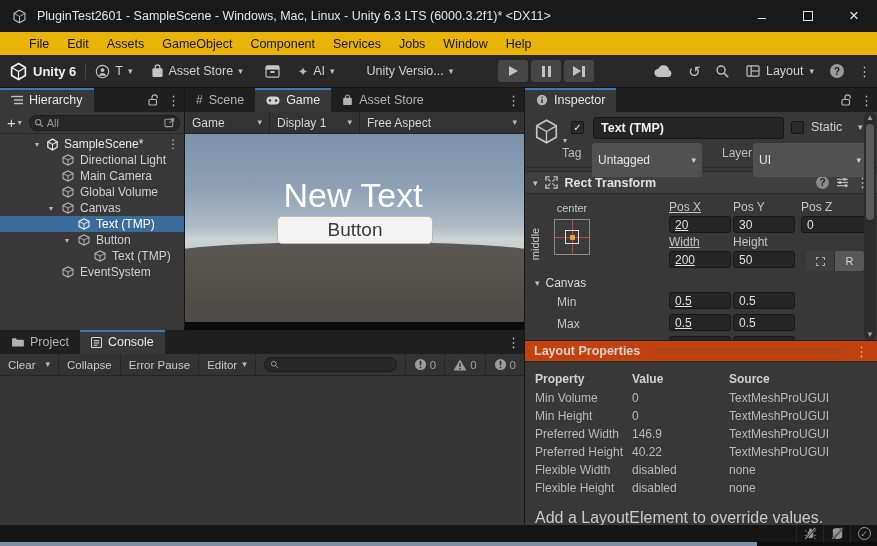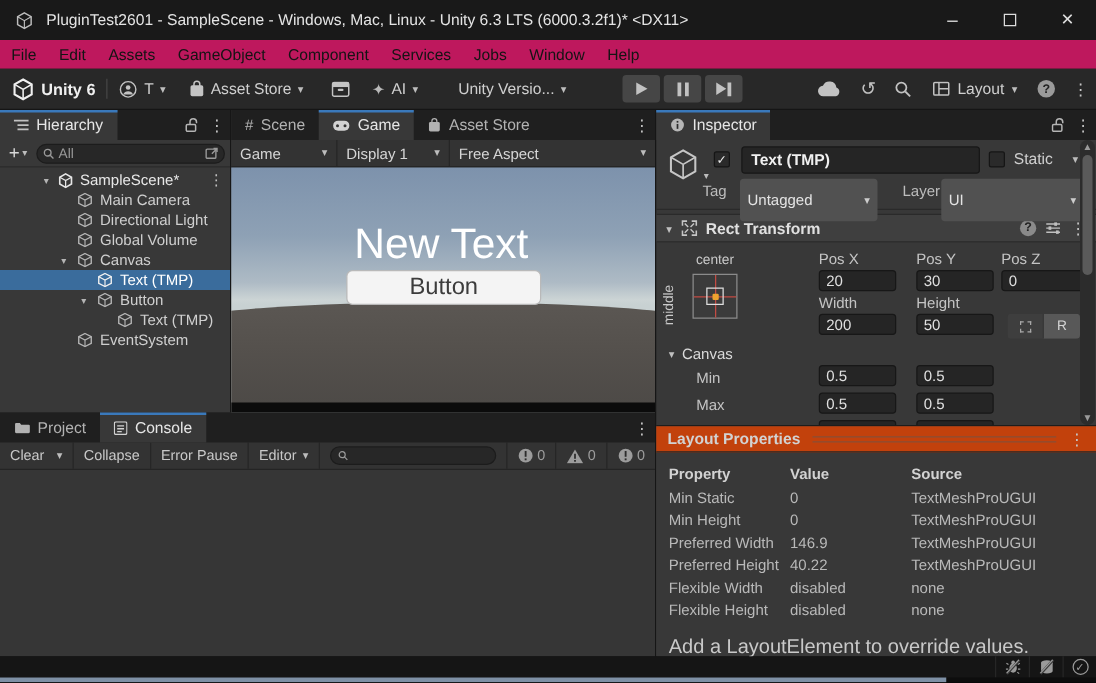--- a/index.html
+++ b/index.html
@@ -14,22 +14,22 @@
 
   
   #titlebar { position:absolute; left:0; top:0; width:877px; height:32px; background:#191919;
     display:flex; align-items:center; }
   #titlebar .t-icon { margin:0 10px 0 12px; }
   #titlebar .t-text { font-size:12.5px; color:#e4e4e4; flex:1; white-space:nowrap; overflow:hidden; }
   .wctl { width:46px; height:32px; display:flex; align-items:center; justify-content:center; color:#e0e0e0; font-size:15px; }
   .wctl .maxbox { width:10px; height:10px; border:1.2px solid #dcdcdc; }
 
   
-  #menubar { position:absolute; left:0; top:32px; width:877px; height:23px; background:#be185d;
-    display:flex; align-items:center; padding-left:0; gap:0; }
+  #menubar { position:absolute; left:0; top:32px; width:877px; height:23px; background:#eab308;
+    display:flex; align-items:center; padding-left:20px; gap:0; }
   #menubar span { font-size:12.5px; color:#141414; padding:0 9px; }
 
   
   #toolbar { position:absolute; left:0; top:55px; width:877px; height:33px; background:#282828;
     border-bottom:1px solid #151515; display:flex; align-items:center; font-size:12.5px; color:#cfcfcf; }
   .tb-group { display:flex; align-items:center; gap:5px; padding:0 9px; }
   .tb-sep { width:1px; height:16px; background:#454545; }
   .caret { font-size:9px; color:#bdbdbd; line-height:1; }
   #toolbar .brand { font-weight:bold; color:#f0f0f0; font-size:13px; }
   #playbar { position:absolute; left:498px; top:5px; display:flex; gap:3px; }
@@ -129,21 +129,21 @@
   .anchor-caption { position:absolute; left:24px; top:8px; width:46px; text-align:center; font-size:11px; color:#c9c9c9; }
   .anchor-v { position:absolute; left:-6px; top:44px; font-size:11px; color:#c9c9c9; transform:rotate(-90deg); }
   .anchor-box { position:absolute; left:29px; top:25px; width:36px; height:36px; background:#3b3b3b; border:1px solid #8b8b8b; }
   .anchor-box .hline { position:absolute; left:0; right:0; top:17px; height:1px; background:#c34b43; }
   .anchor-box .vline { position:absolute; top:0; bottom:0; left:17px; width:1px; background:#c34b43; }
   .anchor-box .inner { position:absolute; left:10px; top:10px; width:14px; height:14px; border:1px solid #dedede; }
   .anchor-box .dot { position:absolute; left:15px; top:15px; width:5px; height:5px; background:#eea32f; border-radius:1px; }
   .flabel { position:absolute; font-size:12px; color:#c4c4c4; }
   .ffield { position:absolute; width:62px; height:17px; background:#252525; border:1px solid #171717; border-radius:3px;
     display:flex; align-items:center; padding:0 5px; font-size:12px; color:#e0e0e0; }
-  .c1 { left:130px; } .c2 { left:208px; } .c3 { left:276px; width:68px; }
+  .c1 { left:144px;text-decoration:underline; } .c2 { left:208px; } .c3 { left:276px; width:68px; }
   .rt-btns { position:absolute; left:281px; top:57px; width:58px; height:20px; display:flex; border-radius:3px; overflow:hidden; }
   .bp-btn { width:28px; background:#3e3e3e; display:flex; align-items:center; justify-content:center; }
   .bp-btn i { display:block; width:9px; height:9px; border:1px dashed #a8a8a8; }
   .raw-btn { width:30px; background:#585858; display:flex; align-items:center; justify-content:center;
     font-size:11px; color:#d6d6d6; border-left:1px solid #2e2e2e; }
   .anch-fold { position:absolute; left:10px; top:82px; font-size:12px; color:#dadada; display:flex; gap:6px; align-items:center; }
   .anch-fold .fold { font-size:9px; color:#c0c0c0; }
 
   .vscroll { position:absolute; right:1px; top:24px; width:12px; height:228px; background:#2c2c2c; border-radius:6px; }
   .vscroll .arrow { position:absolute; left:0; width:12px; text-align:center; font-size:8px; color:#9a9a9a; }
@@ -344,30 +344,30 @@
         <span class="lbl" style="left:64px; color:#e8e8e8;">SampleScene*</span>
         <span class="row-kebab">⋮</span>
       </div>
       <div class="trow">
         <span class="cube" style="left:62px">
             <svg width="12" height="12" viewBox="0 0 12 12">
               <path d="M6 .8 L11 3.4 V8.6 L6 11.2 L1 8.6 V3.4 Z" fill="none" stroke="#b6b6b6" stroke-width="1.1"></path>
               <path d="M1 3.4 L6 6 L11 3.4 M6 6 V11.2" fill="none" stroke="#b6b6b6" stroke-width="0.9"></path>
             </svg>
           </span>
-        <span class="lbl" style="left:80px">Main Camera</span>
+        <span class="lbl" style="left:80px">Directional Light</span>
       </div>
       <div class="trow">
         <span class="cube" style="left:62px">
             <svg width="12" height="12" viewBox="0 0 12 12">
               <path d="M6 .8 L11 3.4 V8.6 L6 11.2 L1 8.6 V3.4 Z" fill="none" stroke="#b6b6b6" stroke-width="1.1"></path>
               <path d="M1 3.4 L6 6 L11 3.4 M6 6 V11.2" fill="none" stroke="#b6b6b6" stroke-width="0.9"></path>
             </svg>
           </span>
-        <span class="lbl" style="left:80px">Directional Light</span>
+        <span class="lbl" style="left:80px">Main Camera</span>
       </div>
       <div class="trow">
         <span class="cube" style="left:62px">
             <svg width="12" height="12" viewBox="0 0 12 12">
               <path d="M6 .8 L11 3.4 V8.6 L6 11.2 L1 8.6 V3.4 Z" fill="none" stroke="#b6b6b6" stroke-width="1.1"></path>
               <path d="M1 3.4 L6 6 L11 3.4 M6 6 V11.2" fill="none" stroke="#b6b6b6" stroke-width="0.9"></path>
             </svg>
           </span>
         <span class="lbl" style="left:80px">Global Volume</span>
       </div>
@@ -684,21 +684,21 @@
         <span class="lp-grip"></span>
         <span class="kebab">⋮</span>
       </div>
       <div class="lp-table">
         <div class="lp-row head">
           <span class="lp-col1">Property</span>
           <span class="lp-col2">Value</span>
           <span class="lp-col3">Source</span>
         </div>
         <div class="lp-row">
-          <span class="lp-col1">Min Static</span>
+          <span class="lp-col1">Min Volume</span>
           <span class="lp-col2">0</span>
           <span class="lp-col3">TextMeshProUGUI</span>
         </div>
         <div class="lp-row">
           <span class="lp-col1">Min Height</span>
           <span class="lp-col2">0</span>
           <span class="lp-col3">TextMeshProUGUI</span>
         </div>
         <div class="lp-row">
           <span class="lp-col1">Preferred Width</span>

